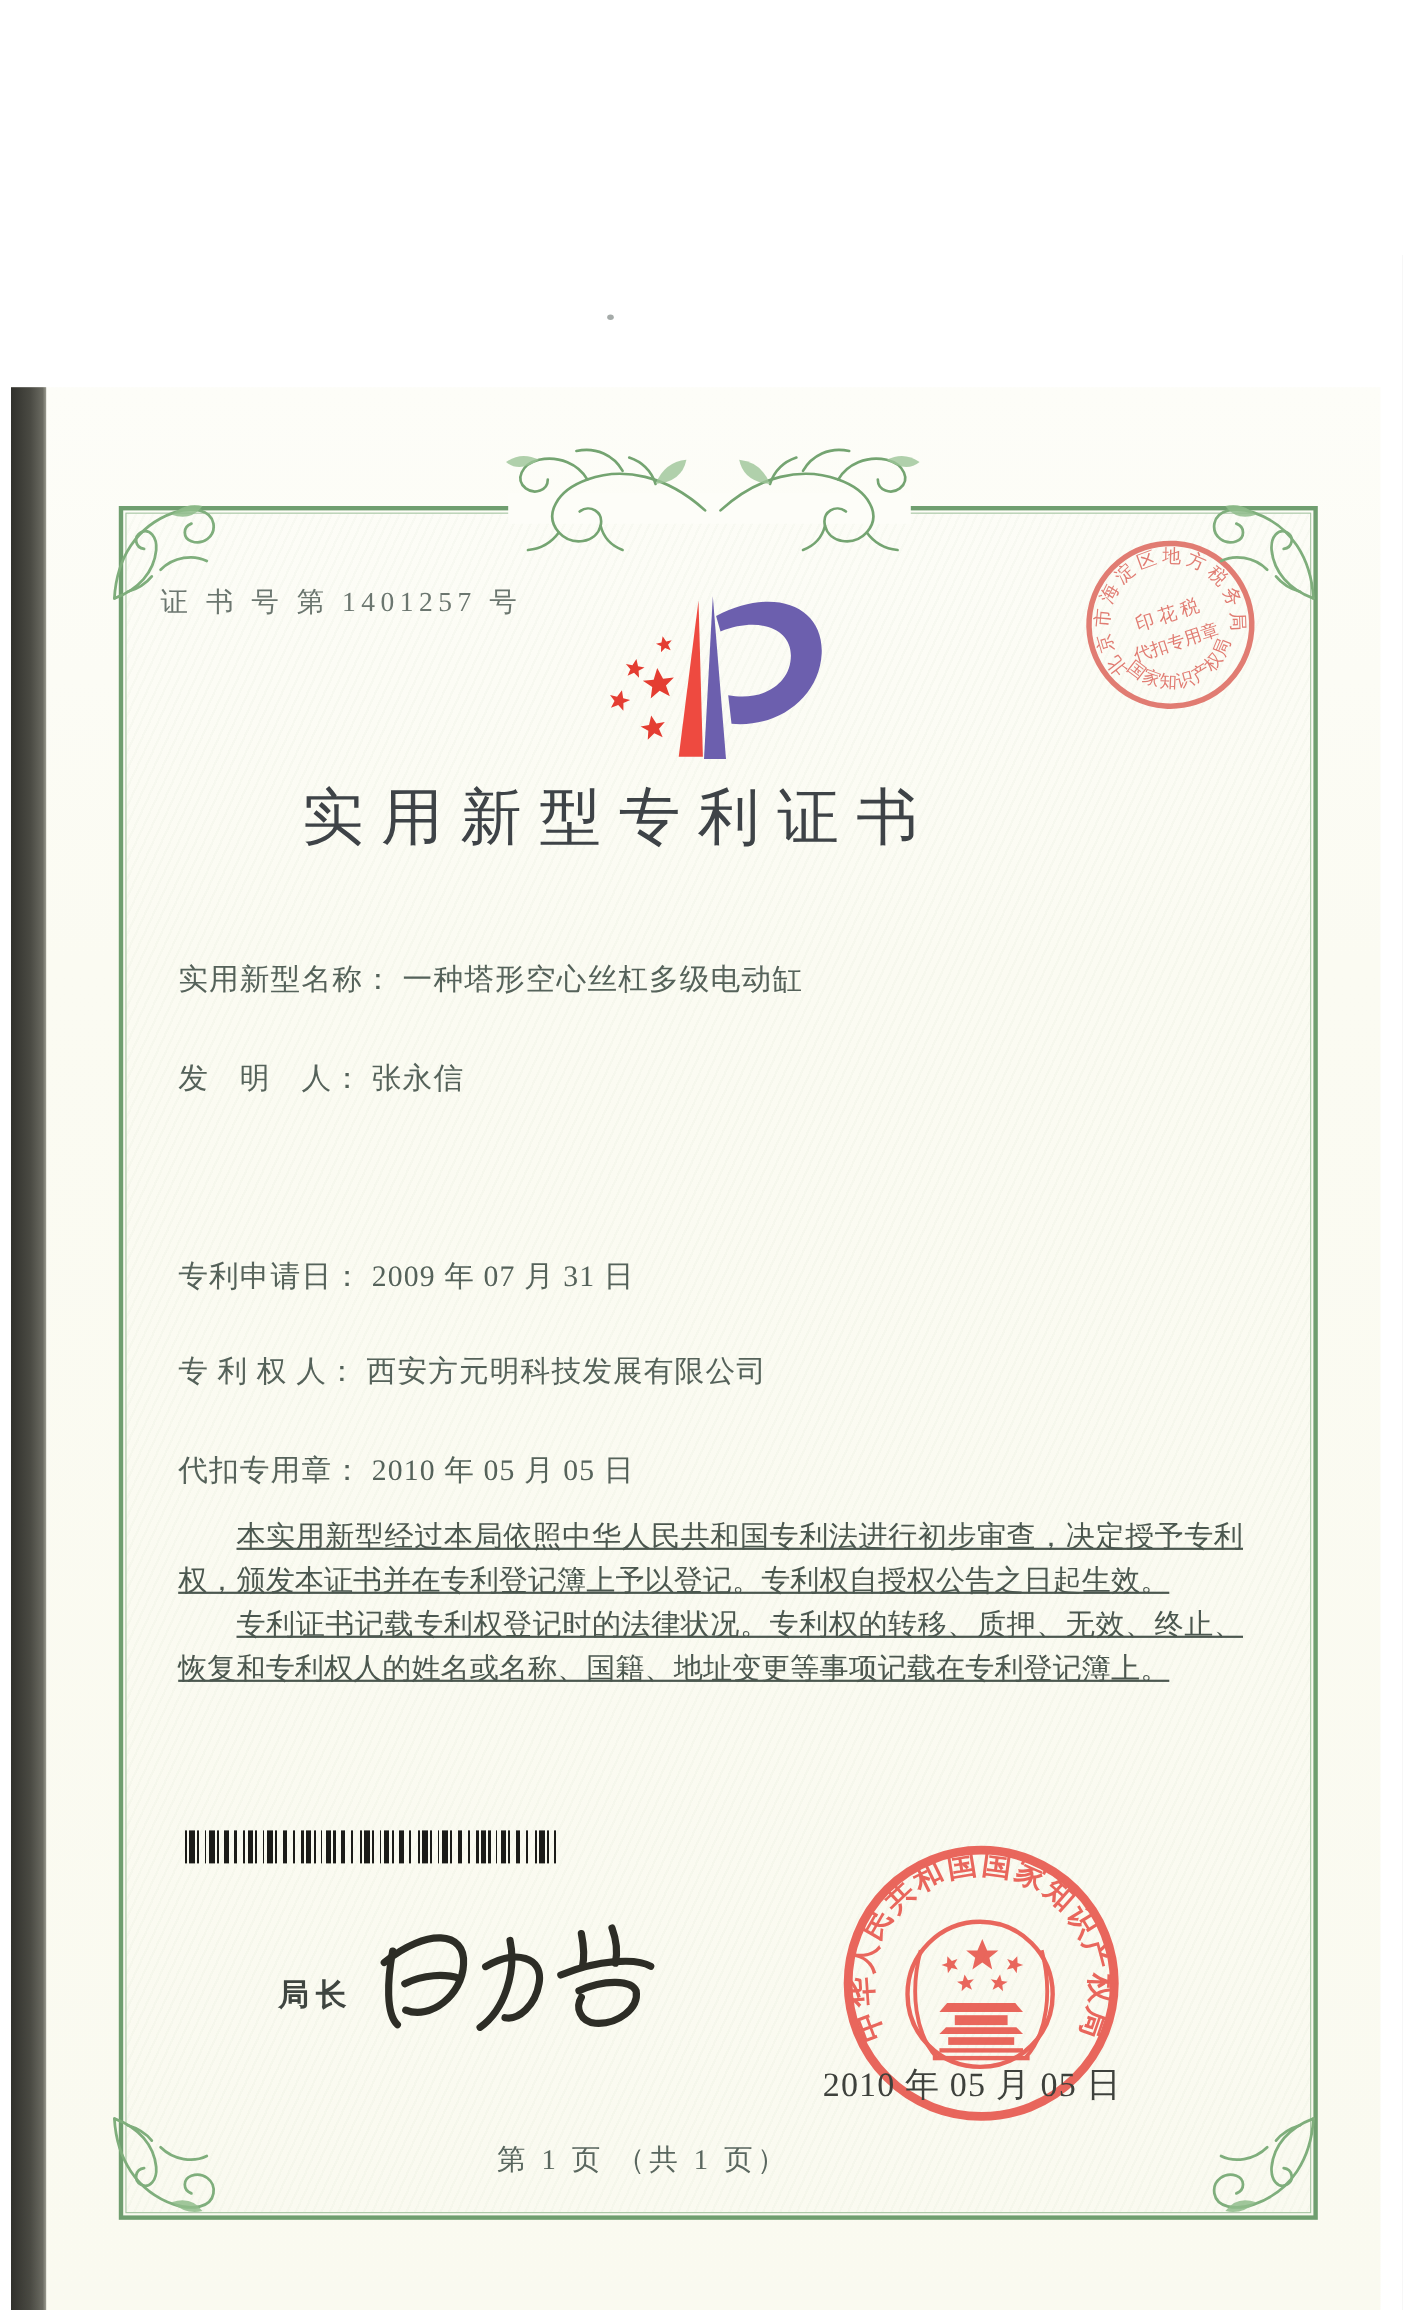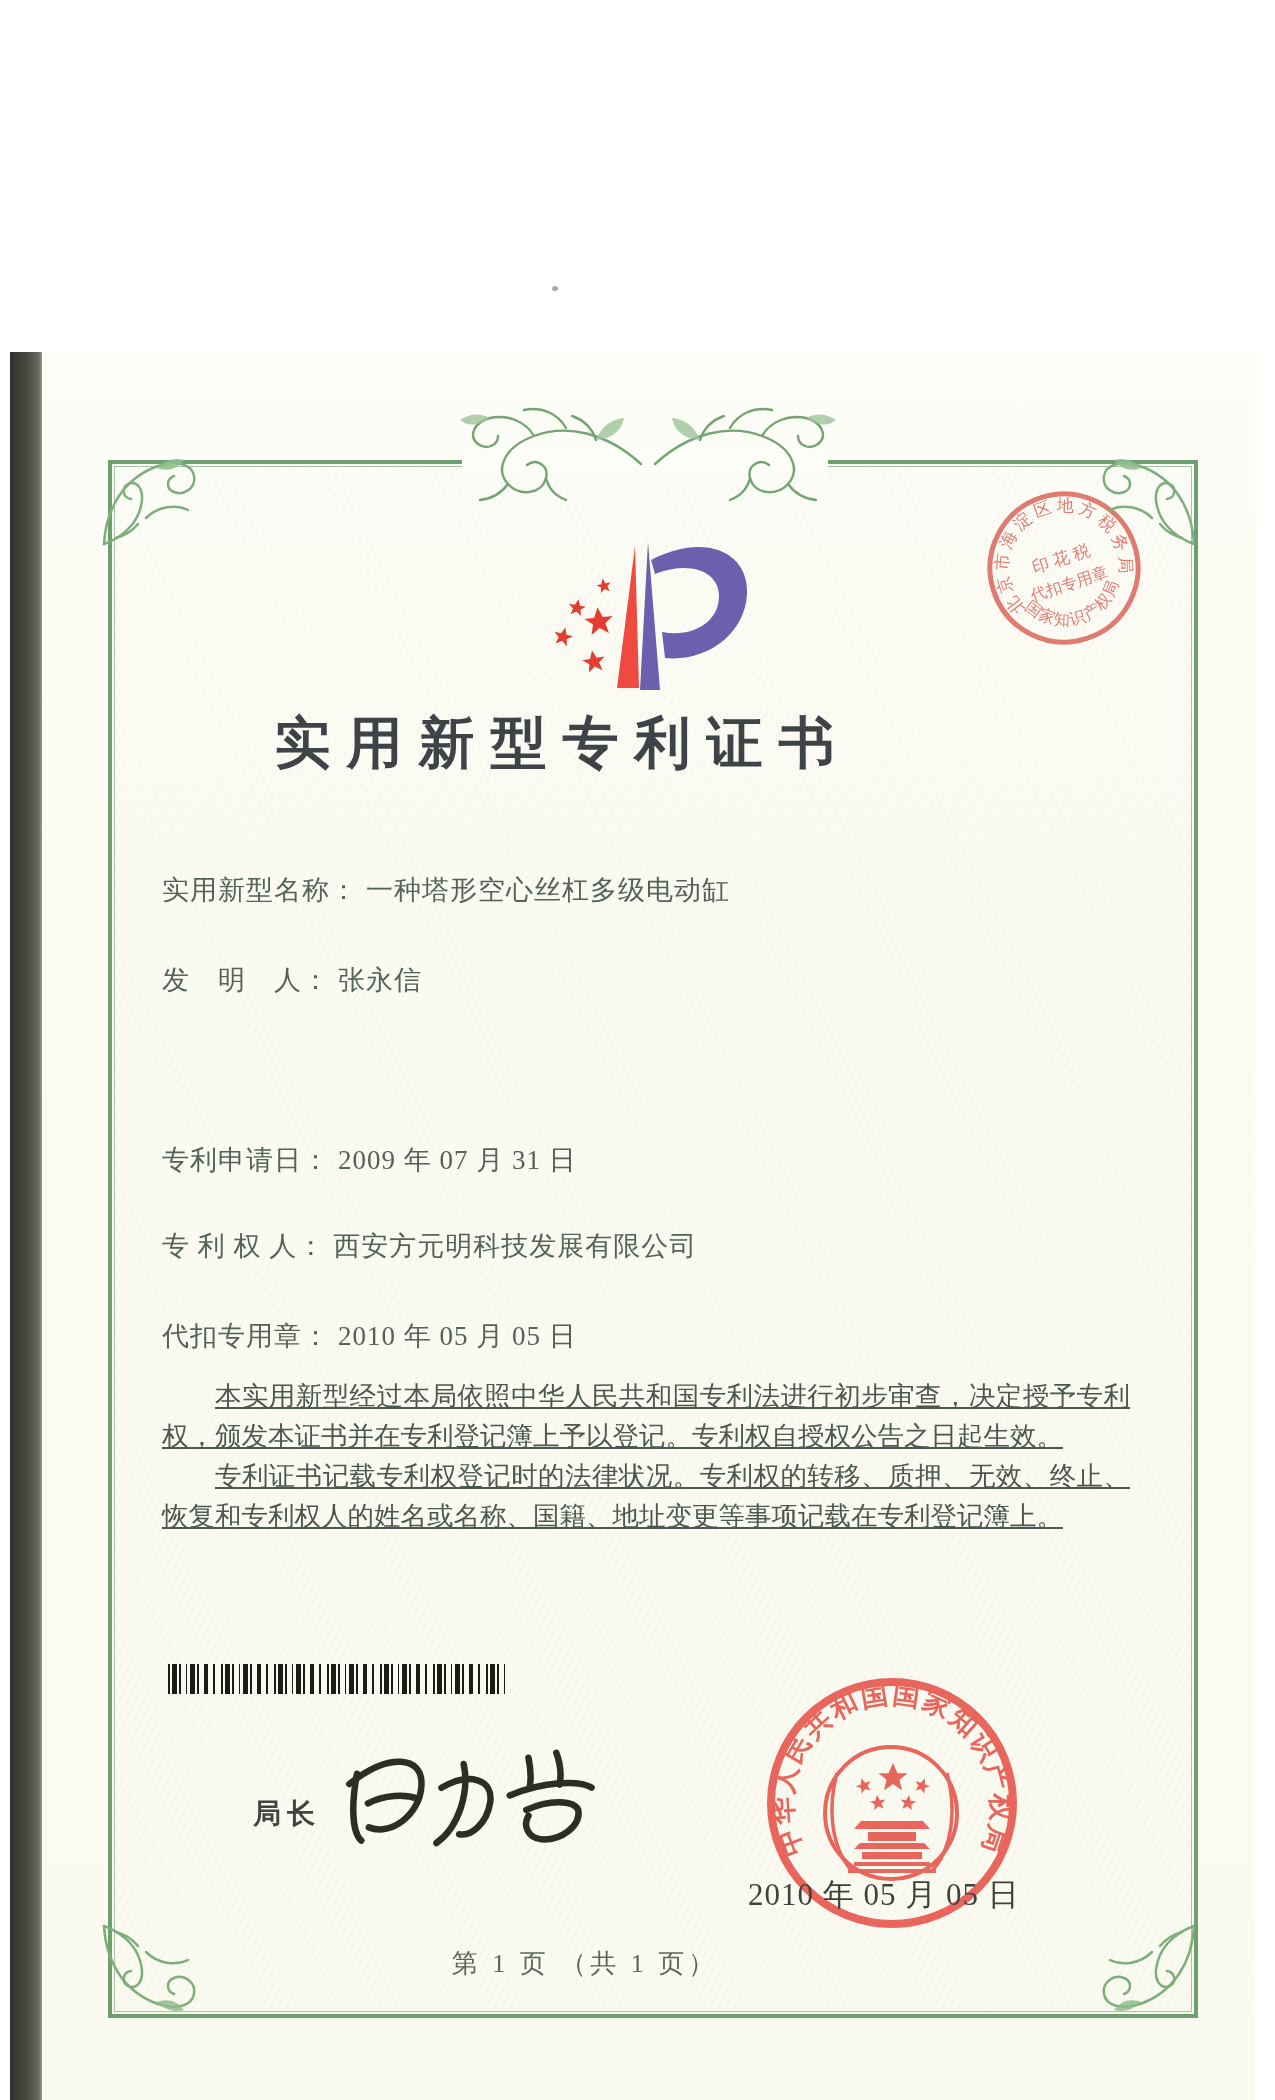--- a/index.html
+++ b/index.html
@@ -6,21 +6,21 @@
   body{background:#e9e9e9;font-family:"Liberation Serif","DejaVu Serif",serif;}
   #canvas{position:relative;width:1275px;height:2100px;background:#ffffff;overflow:hidden;}
   .abs{position:absolute;}
   .paper{left:10px;top:352px;width:1245px;height:1748px;background:linear-gradient(180deg,#fdfdf8 0%,#fbfbf2 30%,#fafaf0 100%);}
   .darkband{left:10px;top:352px;width:32px;height:1748px;background:linear-gradient(90deg,#31312c 0%,#4a4a43 55%,#6a6a61 90%,#9b9b90 100%);}
   .speck{left:552px;top:286px;width:6px;height:5px;background:#8f9694;border-radius:50%;opacity:.8;}
   .frame{left:108px;top:460px;width:1082px;height:1550px;border:4px solid #6f9e6f;}
   .frame-inner{position:absolute;left:2px;top:2px;right:2px;bottom:2px;border:1px solid #a3c4a0;
      background:repeating-linear-gradient(115deg,rgba(140,175,130,0.045) 0 2px,rgba(255,255,255,0) 2px 7px);}
   .cert-no{left:146px;top:530px;font-size:25px;letter-spacing:5px;color:#6b766f;}
-  .title{left:108px;top:706px;width:893px;text-align:center;font-size:56px;font-weight:bold;
+  .title{left:108px;top:706px;width:893px;text-align:center;font-size:56px;font-weight:normal;
      letter-spacing:16px;color:#3e4347;text-indent:16px;}
   .field{left:162px;font-size:27px;color:#55625a;letter-spacing:1px;white-space:nowrap;}
   .field .lab{margin-right:8px;}
   .paras{left:162px;top:1376px;width:968px;font-size:26.5px;line-height:40px;color:#4b574f;text-align:justify;text-decoration:underline;}
   .paras p{margin:0;text-indent:2em;}
   .barcode{left:168px;top:1664px;width:338px;height:30px;
      background:repeating-linear-gradient(90deg,
        #1b1b18 0 2px,transparent 2px 4px,#1b1b18 4px 9px,transparent 9px 11px,
        #1b1b18 11px 13px,transparent 13px 18px,#1b1b18 18px 19px,transparent 19px 22px,
        #1b1b18 22px 27px,transparent 27px 29px,#1b1b18 29px 31px,transparent 31px 36px,
@@ -85,20 +85,21 @@
     </svg>
   <svg class="abs ornament" style="left:1092px;top:1912px" width="110" height="110" viewBox="0 0 110 110">
       <use href="#flourish" transform="translate(110,110) scale(-1,-1)"></use>
     </svg>
 
   <svg class="abs ornament" style="left:408px;top:398px" width="480" height="125" viewBox="0 0 480 125">
     <use href="#dragon" transform="translate(38,4)"></use>
     <use href="#dragon" transform="translate(442,4) scale(-1,1)"></use>
   </svg>
 
+  <div class="abs cert-no">证 书 号 第 1401257 号</div>
 
   <svg class="abs" style="left:535px;top:518px" width="265" height="195" viewBox="0 0 265 195">
     <path d="M100,28 L104,170 L82,170 Z" fill="#ee4a40"></path>
     <path d="M113,24 L125,172 L105,172 Z" fill="#6c5fae"></path>
     <path d="M116,42 C170,14 214,34 212,76 C210,116 172,144 130,140 L127,114 C158,120 184,104 184,78 C184,54 156,42 120,56 Z" fill="#6c5fae"></path>
     <g fill="#e43d32">
       <use href="#star" transform="translate(69,68) scale(0.85) rotate(-12)"></use>
       <use href="#star" transform="translate(42,90) scale(1.0) rotate(10)"></use>
       <use href="#star" transform="translate(64,104) scale(1.65) rotate(-6)"></use>
       <use href="#star" transform="translate(28,119) scale(1.1) rotate(14)"></use>

